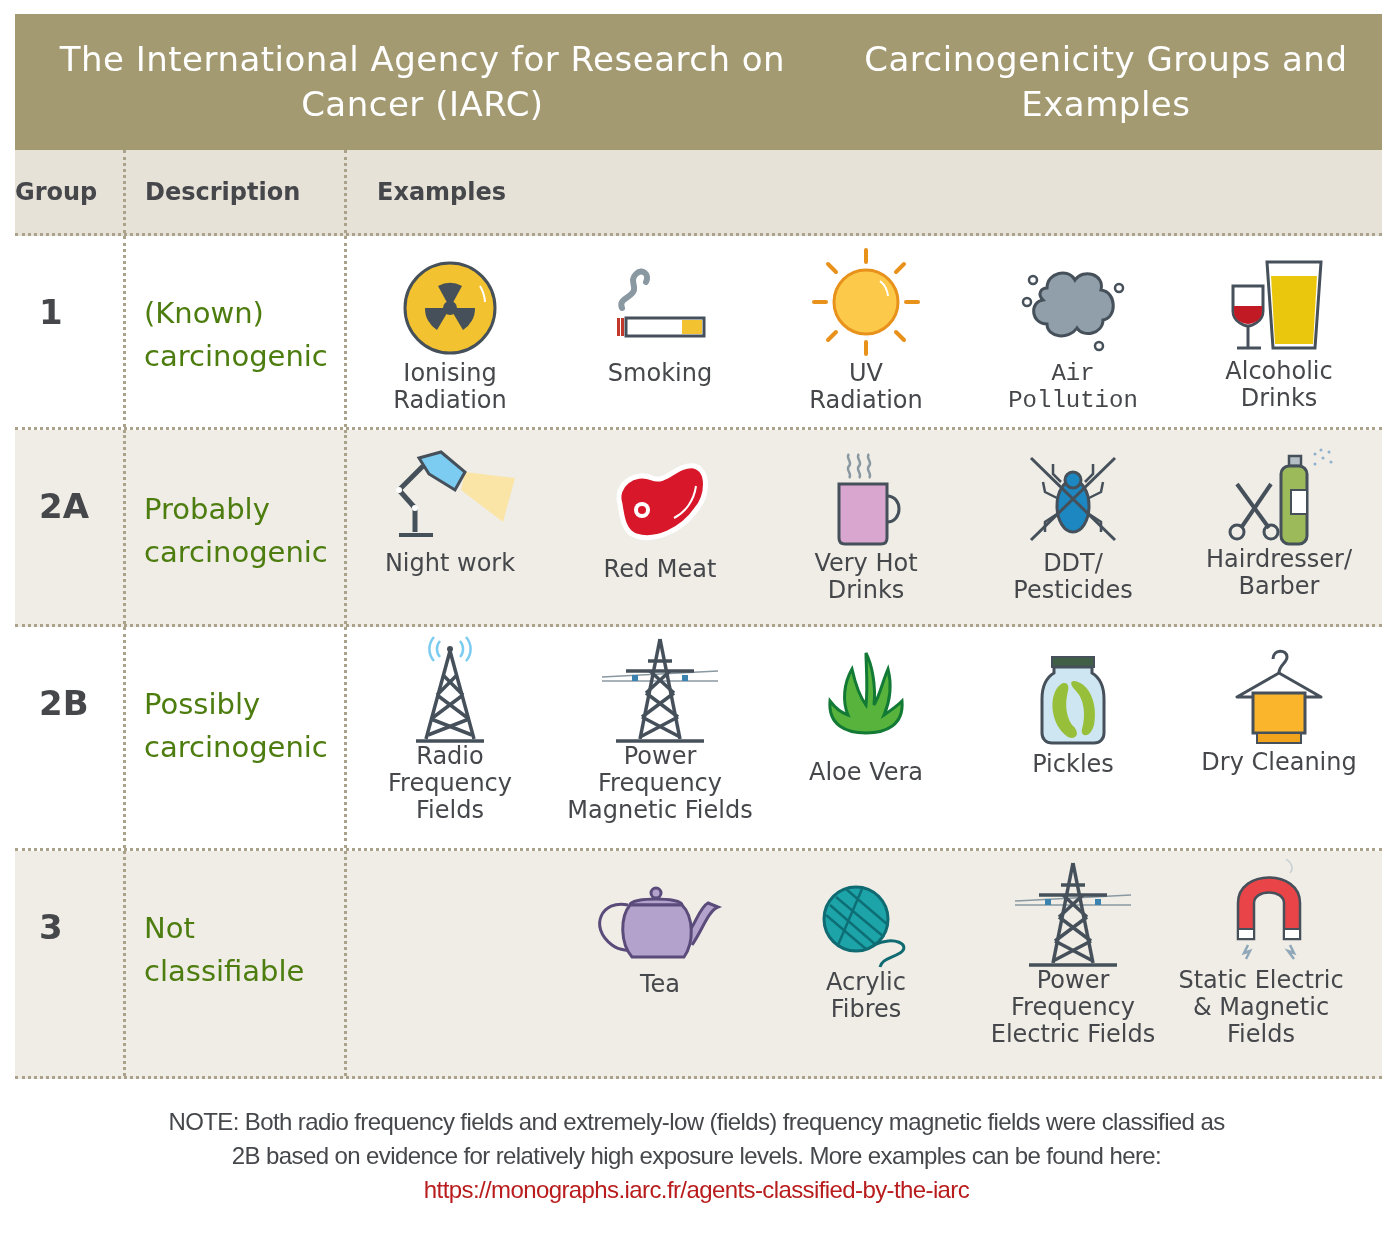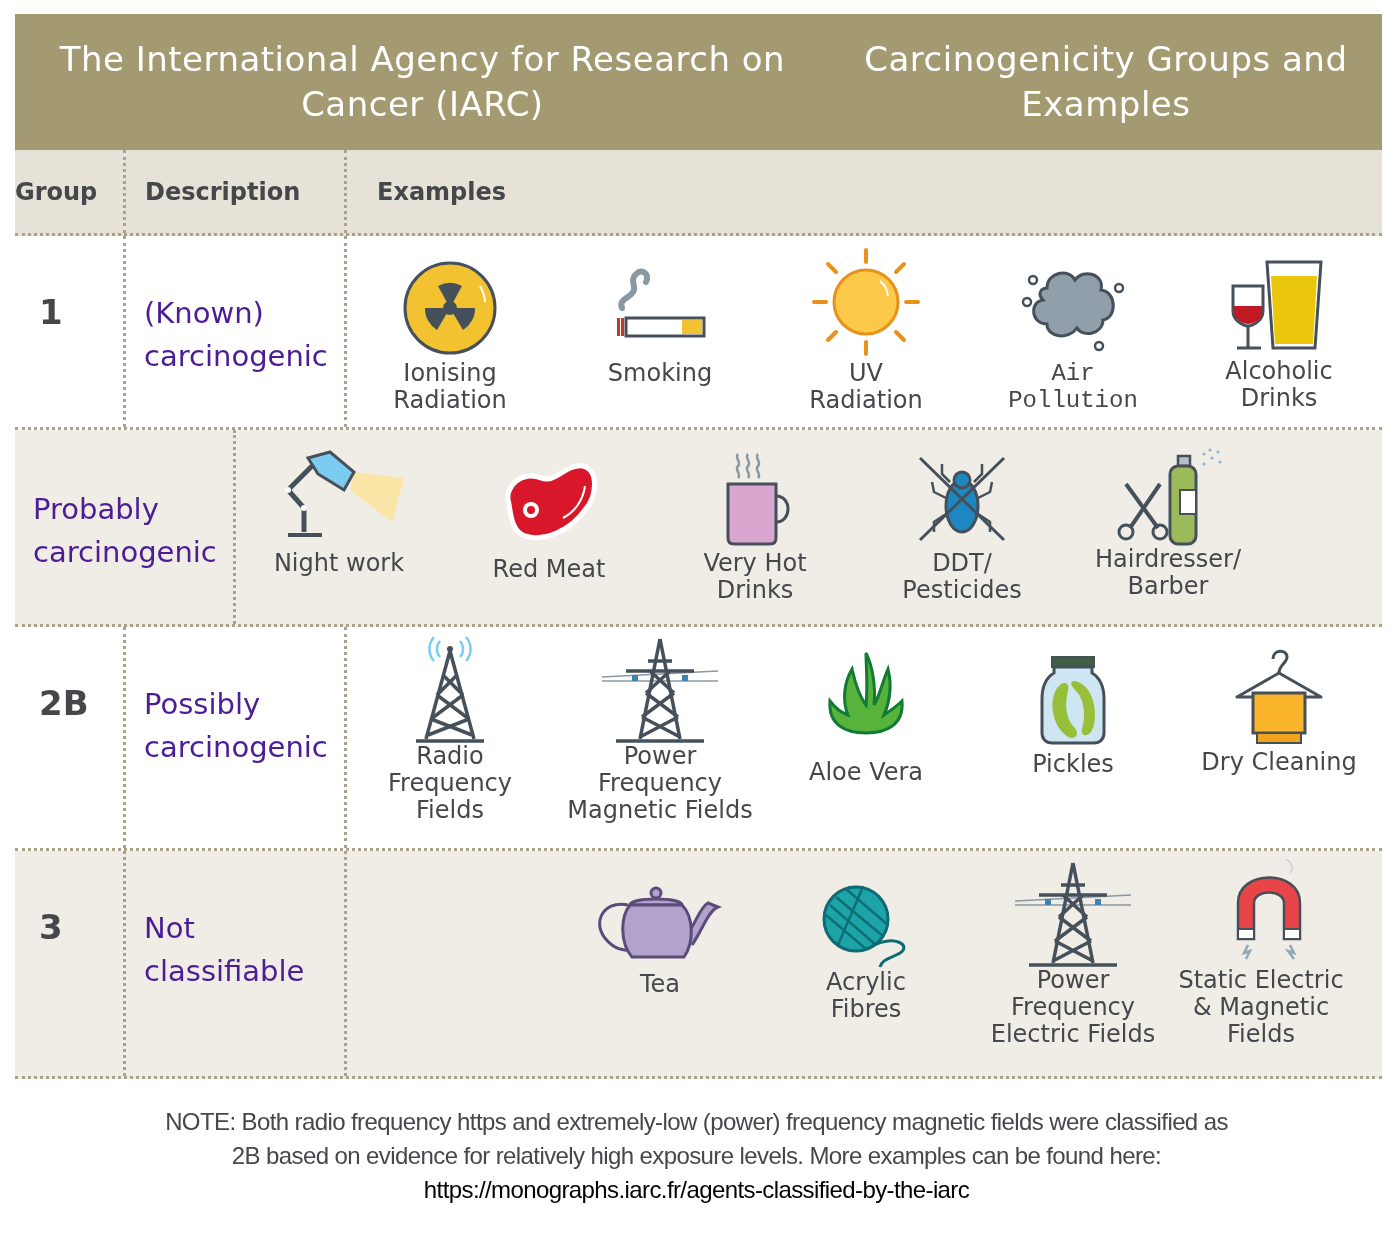--- a/index.html
+++ b/index.html
@@ -23,36 +23,36 @@
   .c-group { width: 111px; border-right: 3px dotted #aaa28a; }
   .c-desc { width: 221px; border-right: 3px dotted #aaa28a; }
   .c-ex { flex: 1; }
 
   .row.header .cell { display: flex; align-items: center; font-weight: bold; font-size: 24px; color: #45474b; }
   .row.header .c-group { }
   .row.header .c-desc { padding-left: 19px; }
   .row.header .c-ex { padding-left: 30px; }
 
   .grp-num { position: absolute; left: 24px; font-weight: bold; font-size: 34px; color: #45474b; }
-  .grp-desc { position: absolute; left: 18px; font-size: 29px; line-height: 43px; color: #4c1d95; }
+  .grp-desc { position: absolute; left: 18px; font-size: 29px; line-height: 43px; color: #4d7c0f; }
   .grp-desc span { display: block; }
 
   .examples { position: absolute; left: 0; top: 0; width: 100%; height: 100%; }
   .ex { position: absolute; width: 206px; text-align: center; }
   .ex svg { display: block; margin: 0 auto; }
   .ex-label { font-size: 24px; line-height: 27px; color: #45474b; margin-top: 4px; }
   .ex-label span { display: block; }
 
   .note {
     position: absolute; left: 0; top: 1105px; width: 1393px; text-align: center;
     font-family: "Liberation Sans", sans-serif; font-size: 24px; line-height: 34px;
     color: #45474b; letter-spacing: -0.6px;
   }
   .note span { display: block; }
-  .note .url { color: #000000; }
+  .note .url { color: #b91c1c; }
 </style>
 </head>
 <body>
 
 <div class="table">
 
   <div class="title-band">
     <div>The International Agency for Research on Cancer (IARC)</div>
     <div>Carcinogenicity Groups and Examples</div>
   </div>
@@ -151,20 +151,23 @@
           <div class="ex-label" style="margin-top:2px;">
             <span>Alcoholic</span>
             <span>Drinks</span>
           </div>
         </div>
       </div>
     </div>
   </div>
 
   <div class="row shaded" style="height:197px;">
+    <div class="cell c-group">
+      <div class="grp-num" style="top:56px;">2A</div>
+    </div>
     <div class="cell c-desc">
       <div class="grp-desc" style="top:58px;">
         <span>Probably</span>
         <span>carcinogenic</span>
       </div>
     </div>
     <div class="cell c-ex">
       <div class="examples">
         <div class="ex" style="left:0px; top:20px;">
           <svg width="130" height="96" viewBox="0 0 130 96">
@@ -439,16 +442,16 @@
             <span>Fields</span>
           </div>
         </div>
       </div>
     </div>
   </div>
 
 </div>
 
 <div class="note">
-  <span>NOTE: Both radio frequency https and extremely-low (power) frequency magnetic fields were classified as</span>
+  <span>NOTE: Both radio frequency fields and extremely-low (fields) frequency magnetic fields were classified as</span>
   <span>2B based on evidence for relatively high exposure levels. More examples can be found here:</span>
   <span class="url">https://monographs.iarc.fr/agents-classified-by-the-iarc</span>
 </div>
 
 </body></html>

